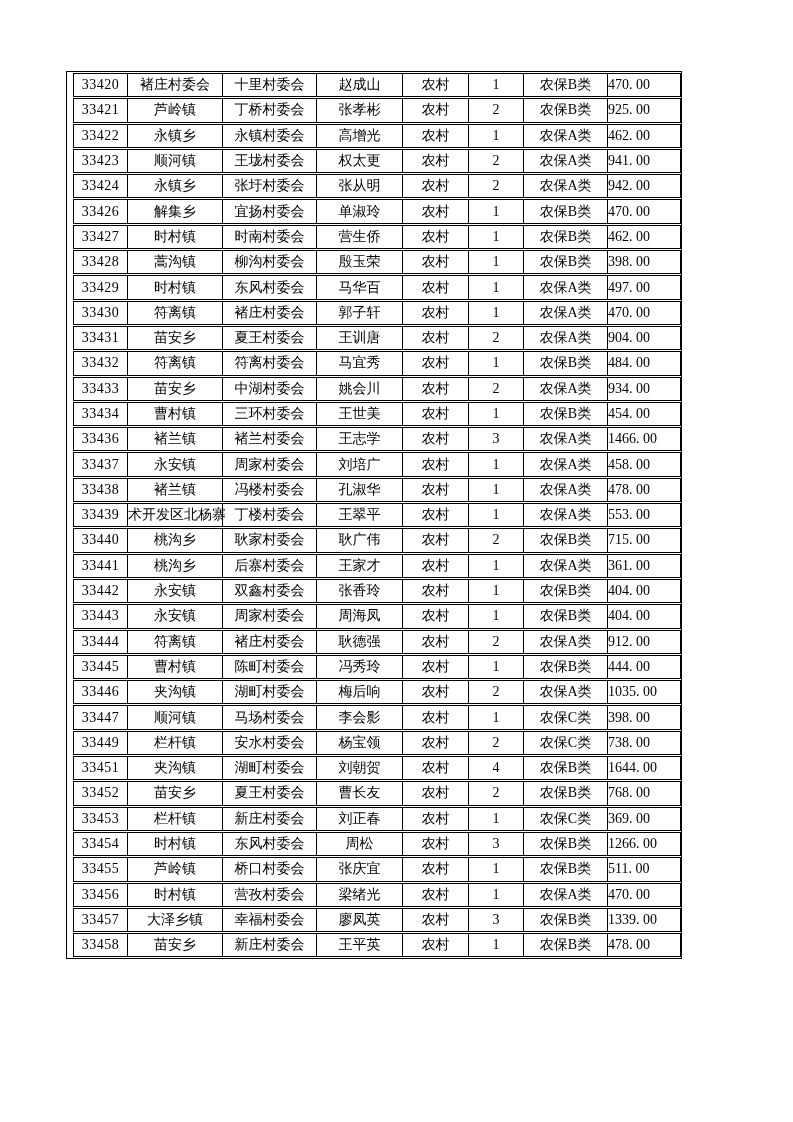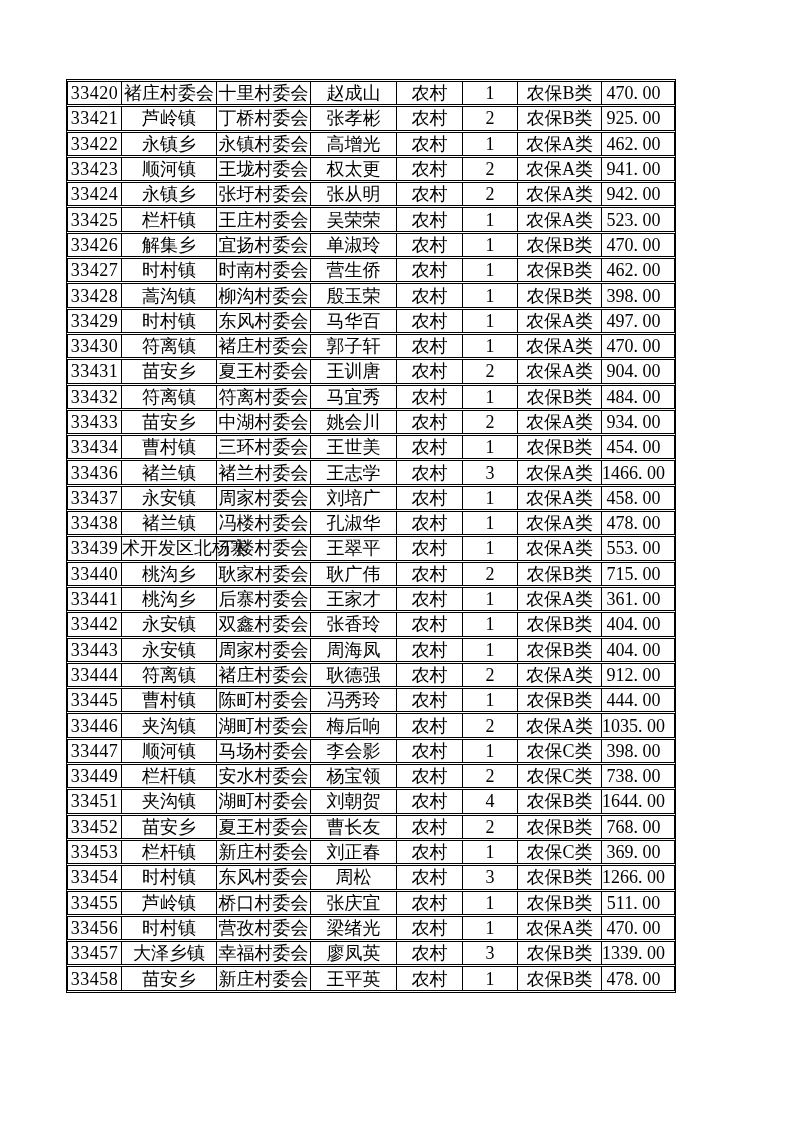--- a/index.html
+++ b/index.html
@@ -12,44 +12,45 @@
     width: 793px;
     height: 1122px;
     background: #ffffff;
     overflow: hidden;
     font-family: "Liberation Serif", "DejaVu Serif", serif;
     color: #000000;
   }
   table.roster {
     position: absolute;
     left: 66px;
-    top: 79px;
+    top: 71px;
     width: 608px;
     table-layout: fixed;
     border-collapse: separate;
     border-spacing: 0 1px;
     border: 1px solid #000000;
-    font-size: 18px;
+    font-size: 14px;
     line-height: 1;
+    padding-left: 6px;
   }
   table.roster td {
     border: 1px solid #000000;
     border-right: none;
     height: 22.3px;
     padding: 0;
     text-align: center;
     vertical-align: middle;
     white-space: nowrap;
     overflow: visible;
   }
   table.roster td:last-child {
     border-right: 1px solid #000000;
   }
   table.roster td.col-amount {
-    text-align: center;
+    text-align: left;
     padding-right: 9px;
   }
   table.roster td.col-serial_number {
     letter-spacing: 0.5px;
   }
 </style>
 </head>
 <body>
 
 <div class="page">
@@ -109,30 +110,20 @@
           <td class="col-serial_number">33424</td>
           <td class="col-township">永镇乡</td>
           <td class="col-village_committee">张圩村委会</td>
           <td class="col-person_name">张从明</td>
           <td class="col-residence_type">农村</td>
           <td class="col-person_count">2</td>
           <td class="col-insurance_category">农保A类</td>
           <td class="col-amount">942. 00</td>
         </tr>
         <tr>
-          <td class="col-serial_number">33425</td>
-          <td class="col-township">栏杆镇</td>
-          <td class="col-village_committee">王庄村委会</td>
-          <td class="col-person_name">吴荣荣</td>
-          <td class="col-residence_type">农村</td>
-          <td class="col-person_count">1</td>
-          <td class="col-insurance_category">农保A类</td>
-          <td class="col-amount">523. 00</td>
-        </tr>
-        <tr>
           <td class="col-serial_number">33426</td>
           <td class="col-township">解集乡</td>
           <td class="col-village_committee">宜扬村委会</td>
           <td class="col-person_name">单淑玲</td>
           <td class="col-residence_type">农村</td>
           <td class="col-person_count">1</td>
           <td class="col-insurance_category">农保B类</td>
           <td class="col-amount">470. 00</td>
         </tr>
         <tr>

